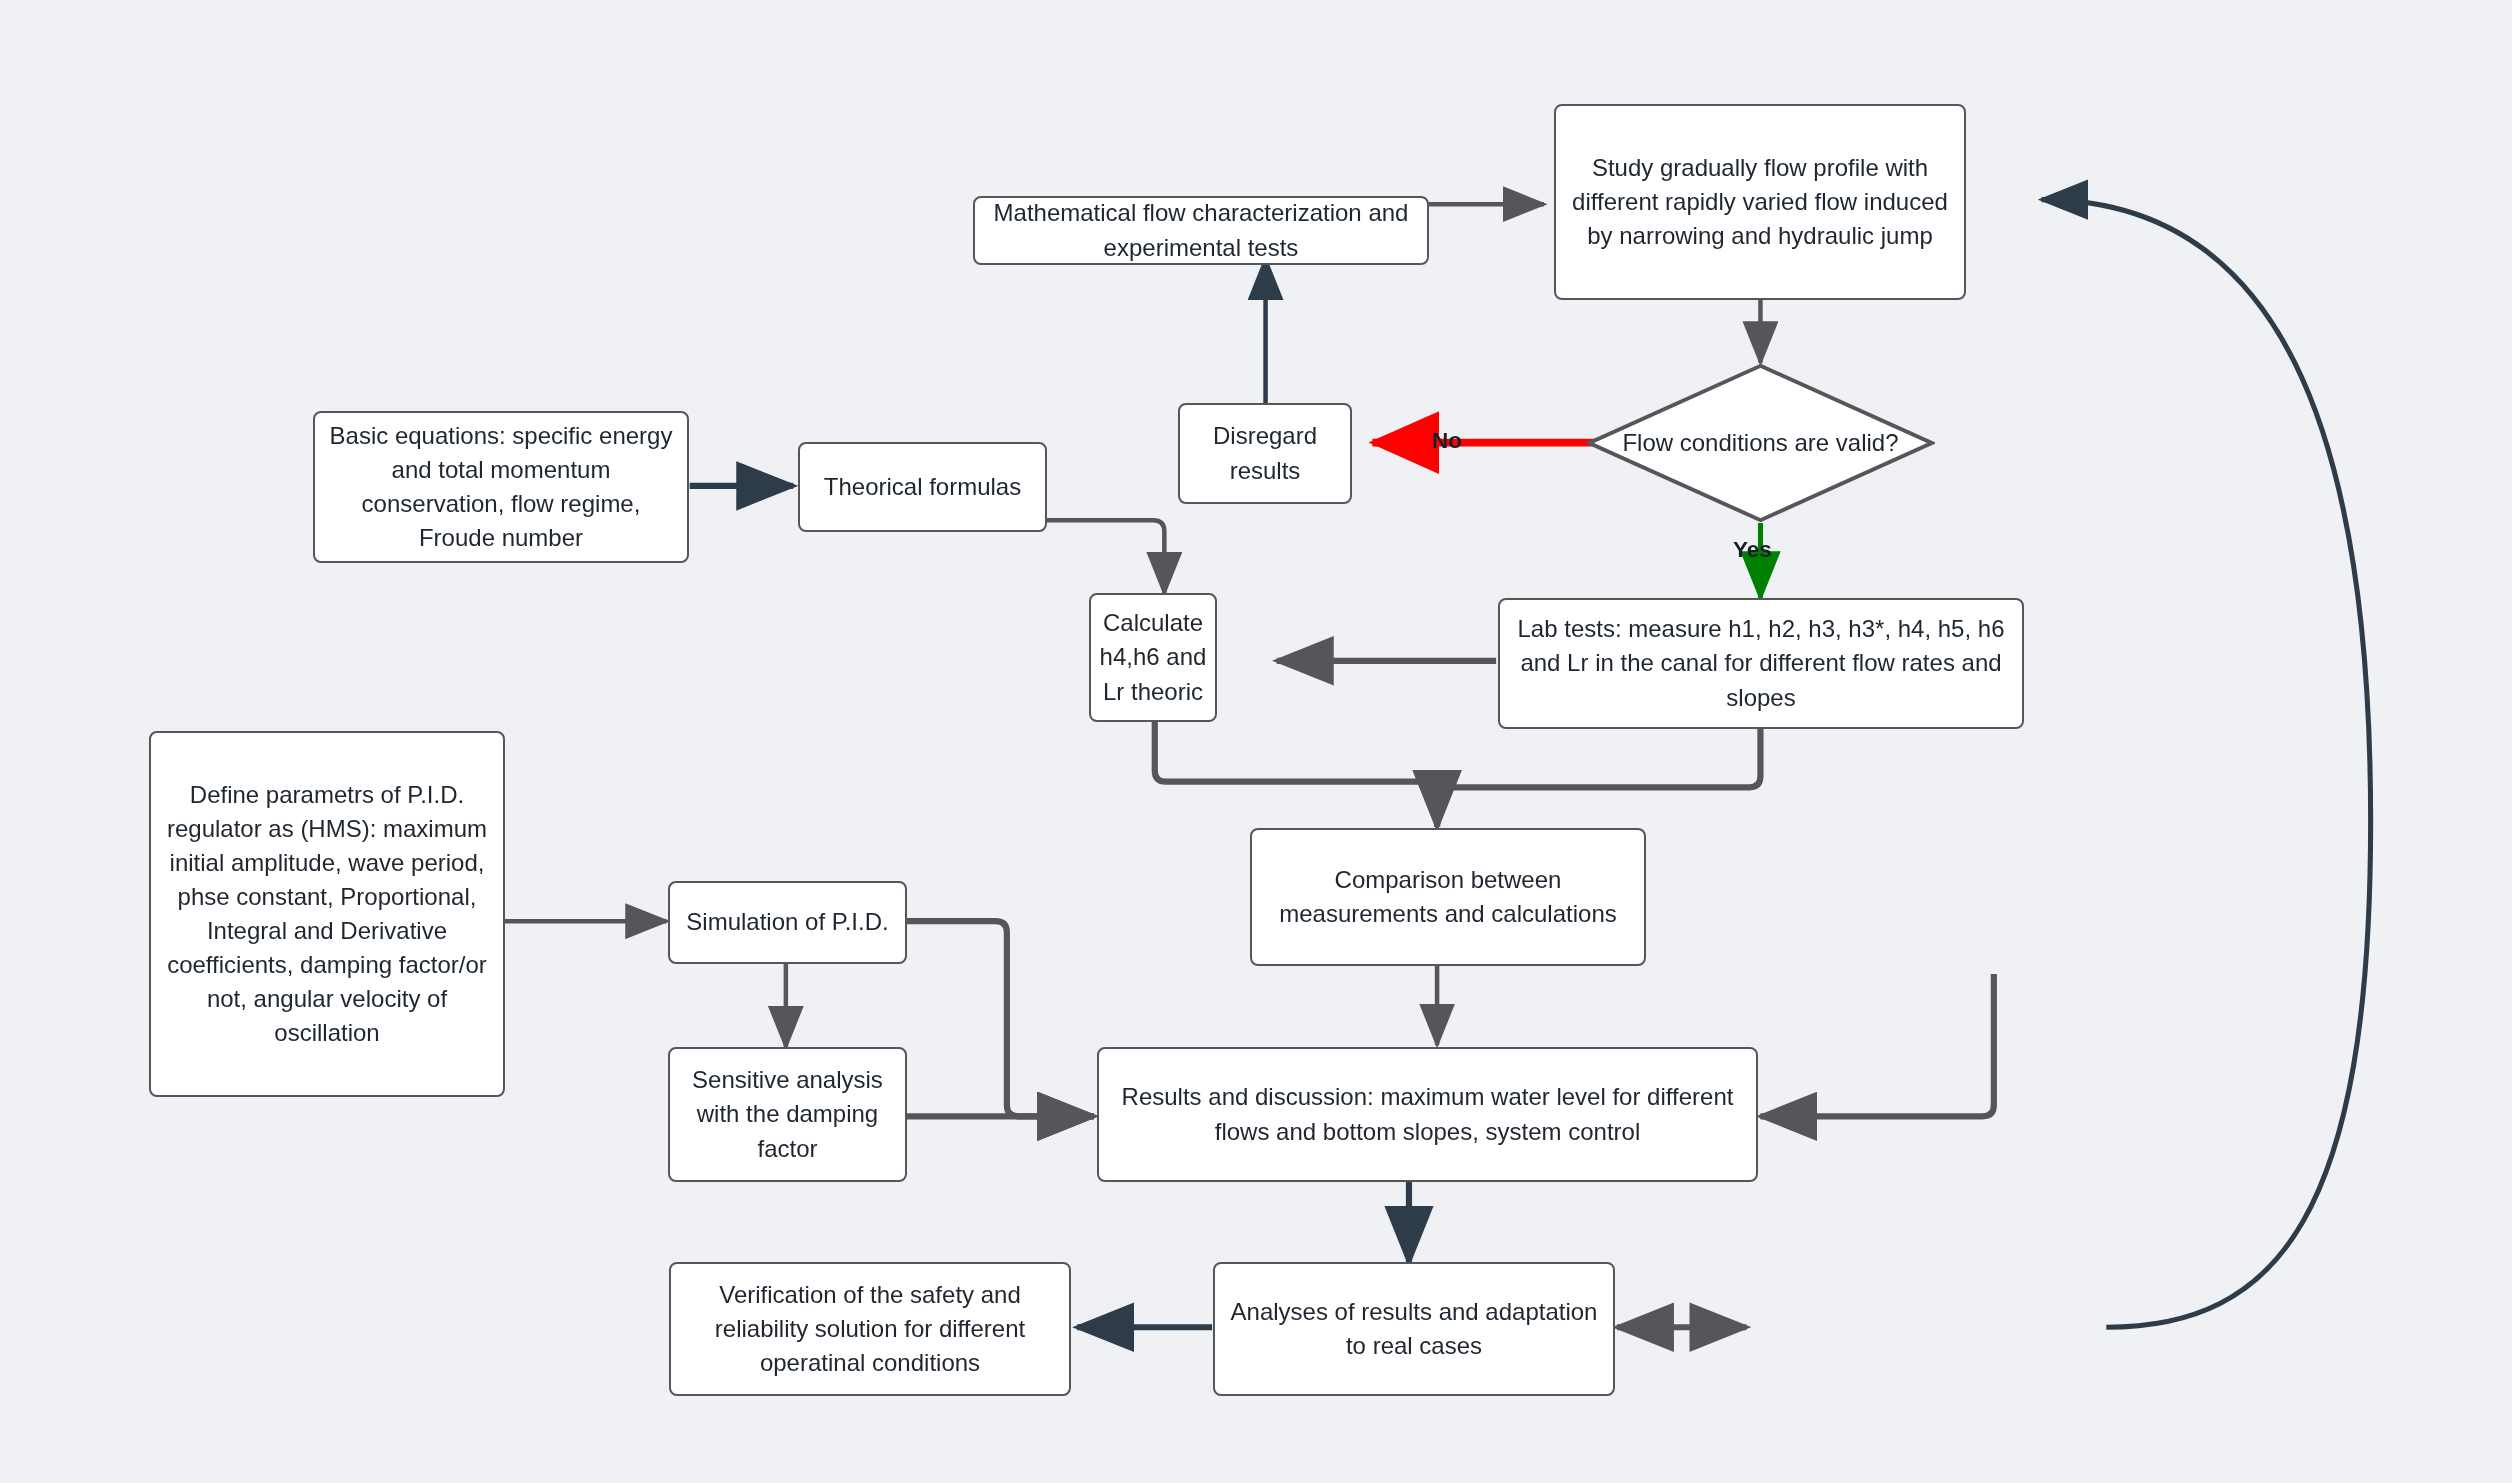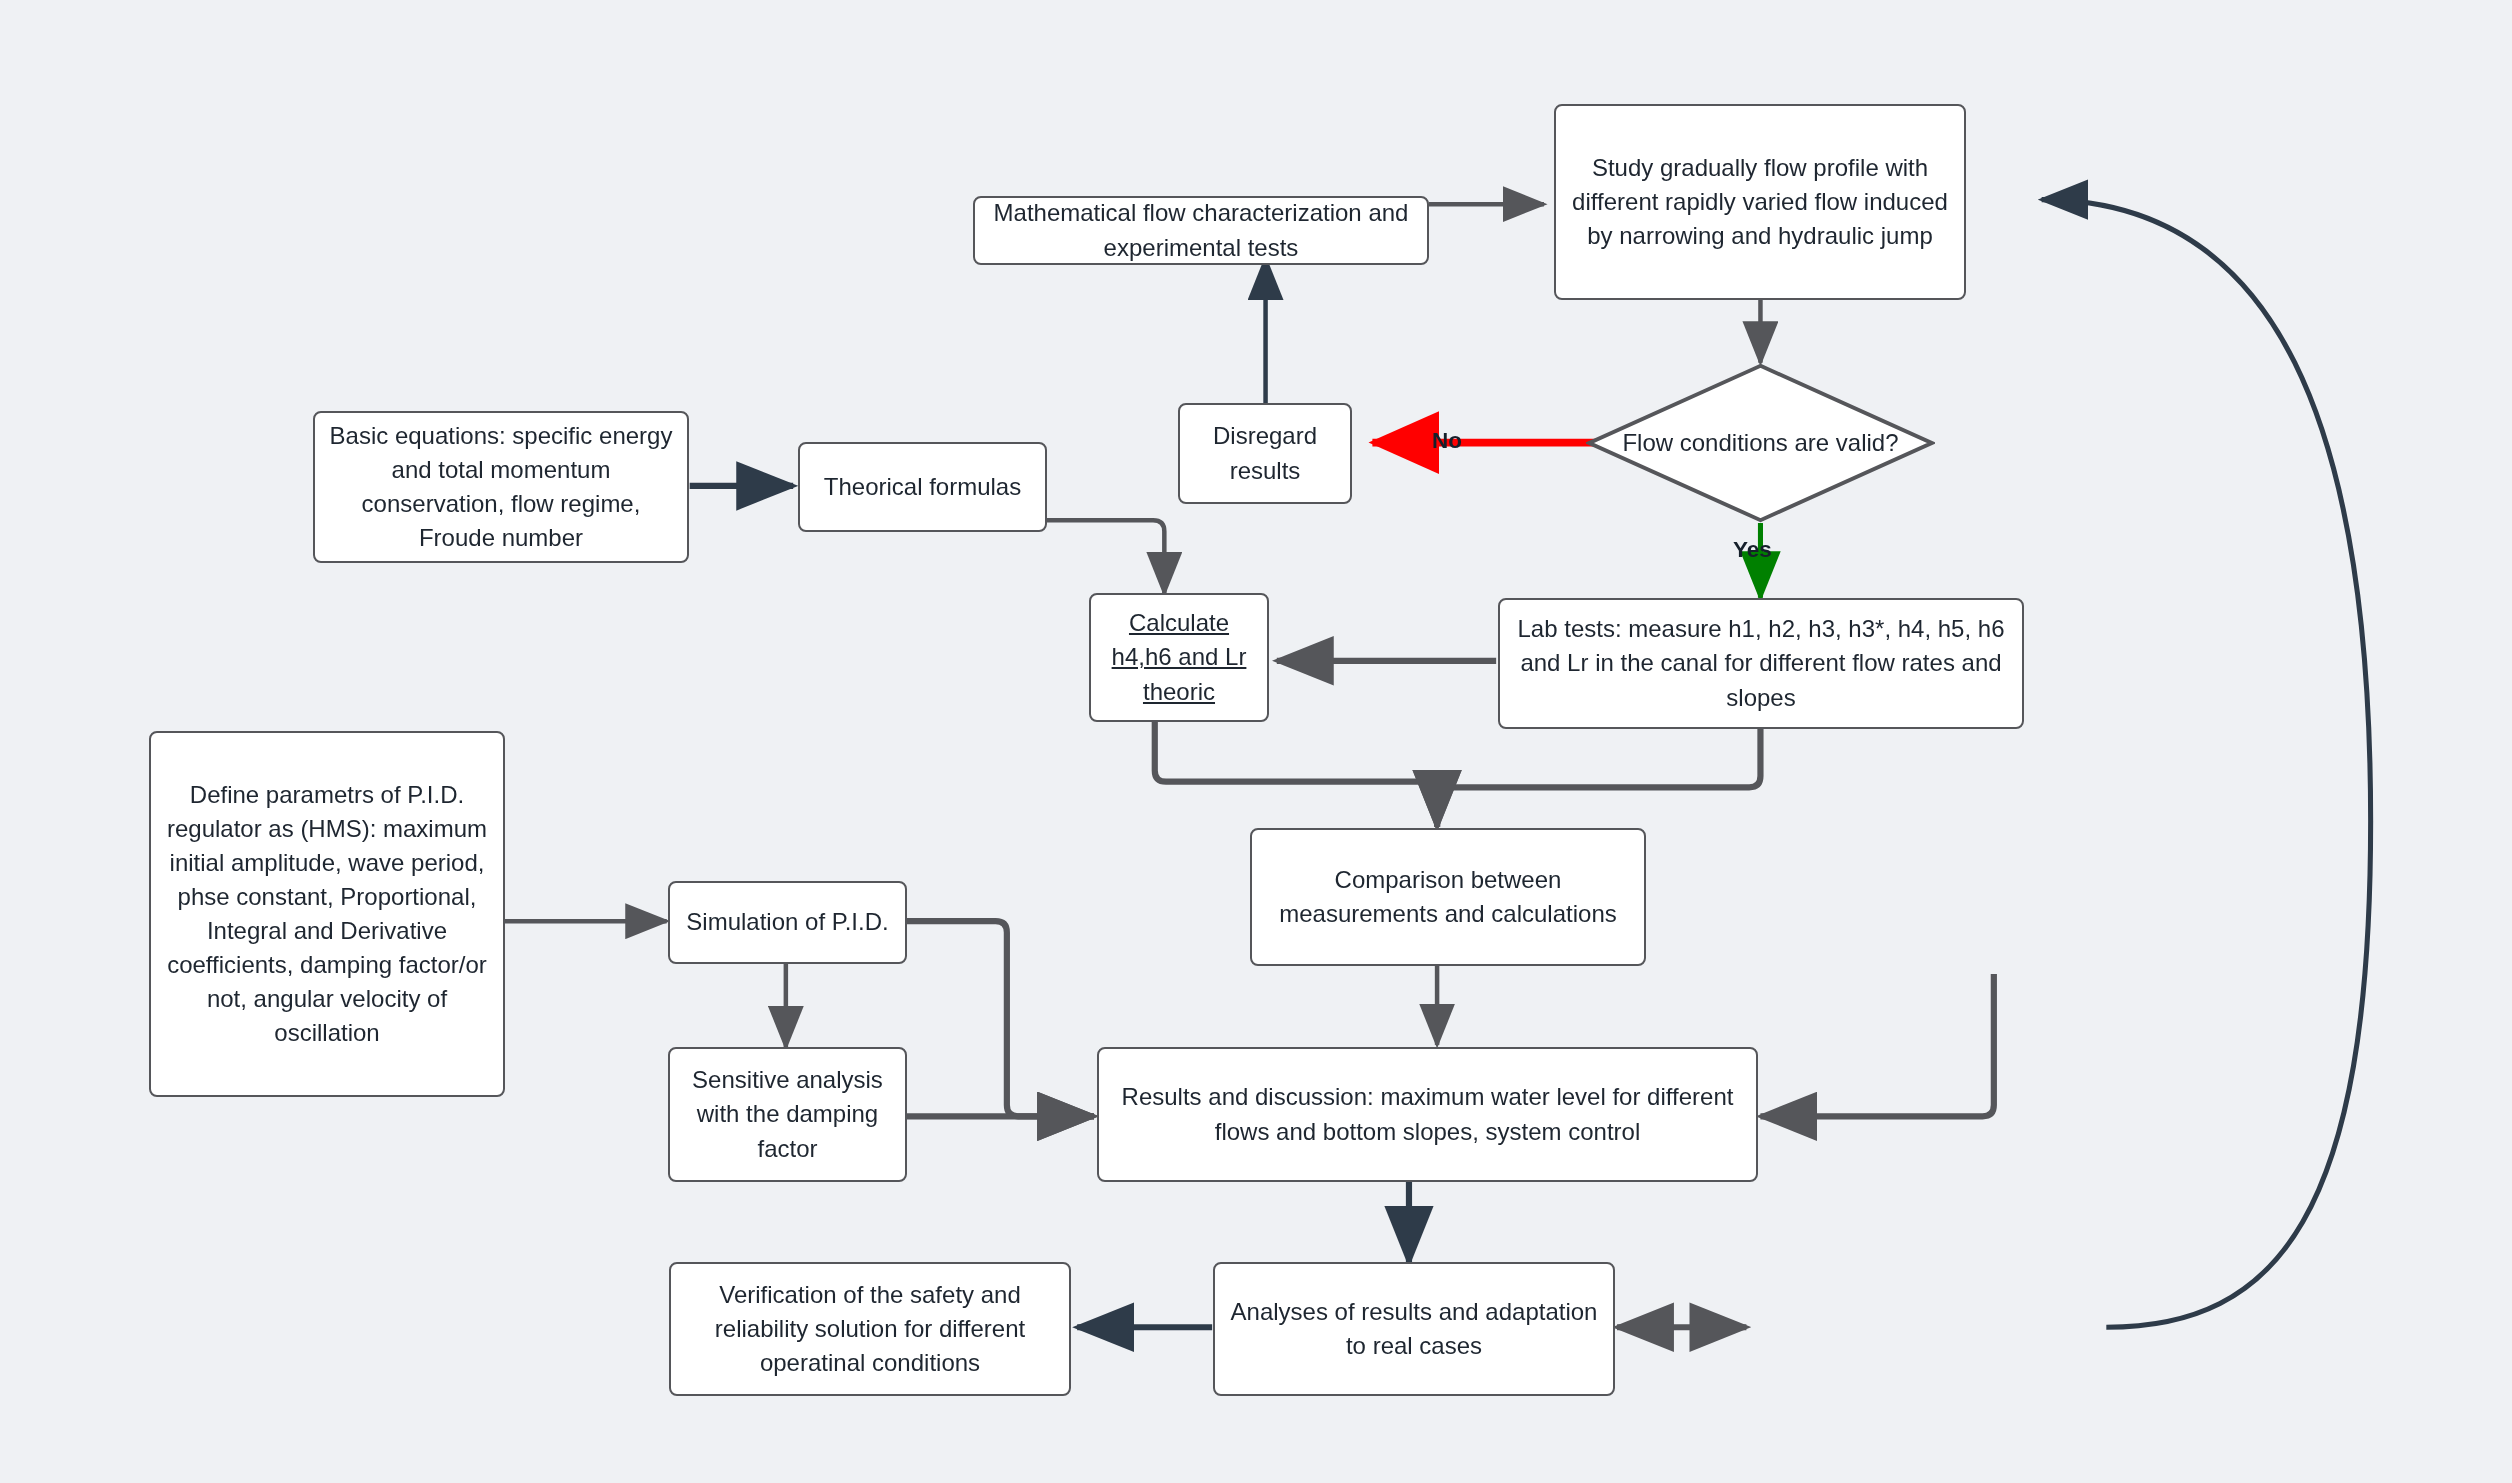--- a/index.html
+++ b/index.html
@@ -193,21 +193,21 @@
   </div>
 
   <div class="node" style="left:313px; top:411px; width:376px; height:152px;">
     <span>Basic equations: specific energy and total momentum conservation, flow regime, Froude number</span>
   </div>
 
   <div class="node" style="left:798px; top:442px; width:249px; height:90px;">
     <span>Theorical formulas</span>
   </div>
 
-  <div class="node" style="left:1089px; top:593px; width:180px; height:129px;text-decoration:underline;">
+  <div class="node" style="left:1089px; top:593px; width:128px; height:129px;">
     <span>Calculate h4,h6 and Lr theoric</span>
   </div>
 
   <div class="node" style="left:1498px; top:598px; width:526px; height:131px;">
     <span>Lab tests: measure h1, h2, h3, h3*, h4, h5, h6 and Lr in the canal for different flow rates and slopes</span>
   </div>
 
   <div class="node" style="left:149px; top:731px; width:356px; height:366px;">
     <span>Define parametrs of P.I.D. regulator as (HMS): maximum initial amplitude, wave period, phse constant, Proportional, Integral and Derivative coefficients, damping factor/or not, angular velocity of oscillation</span>
   </div>

